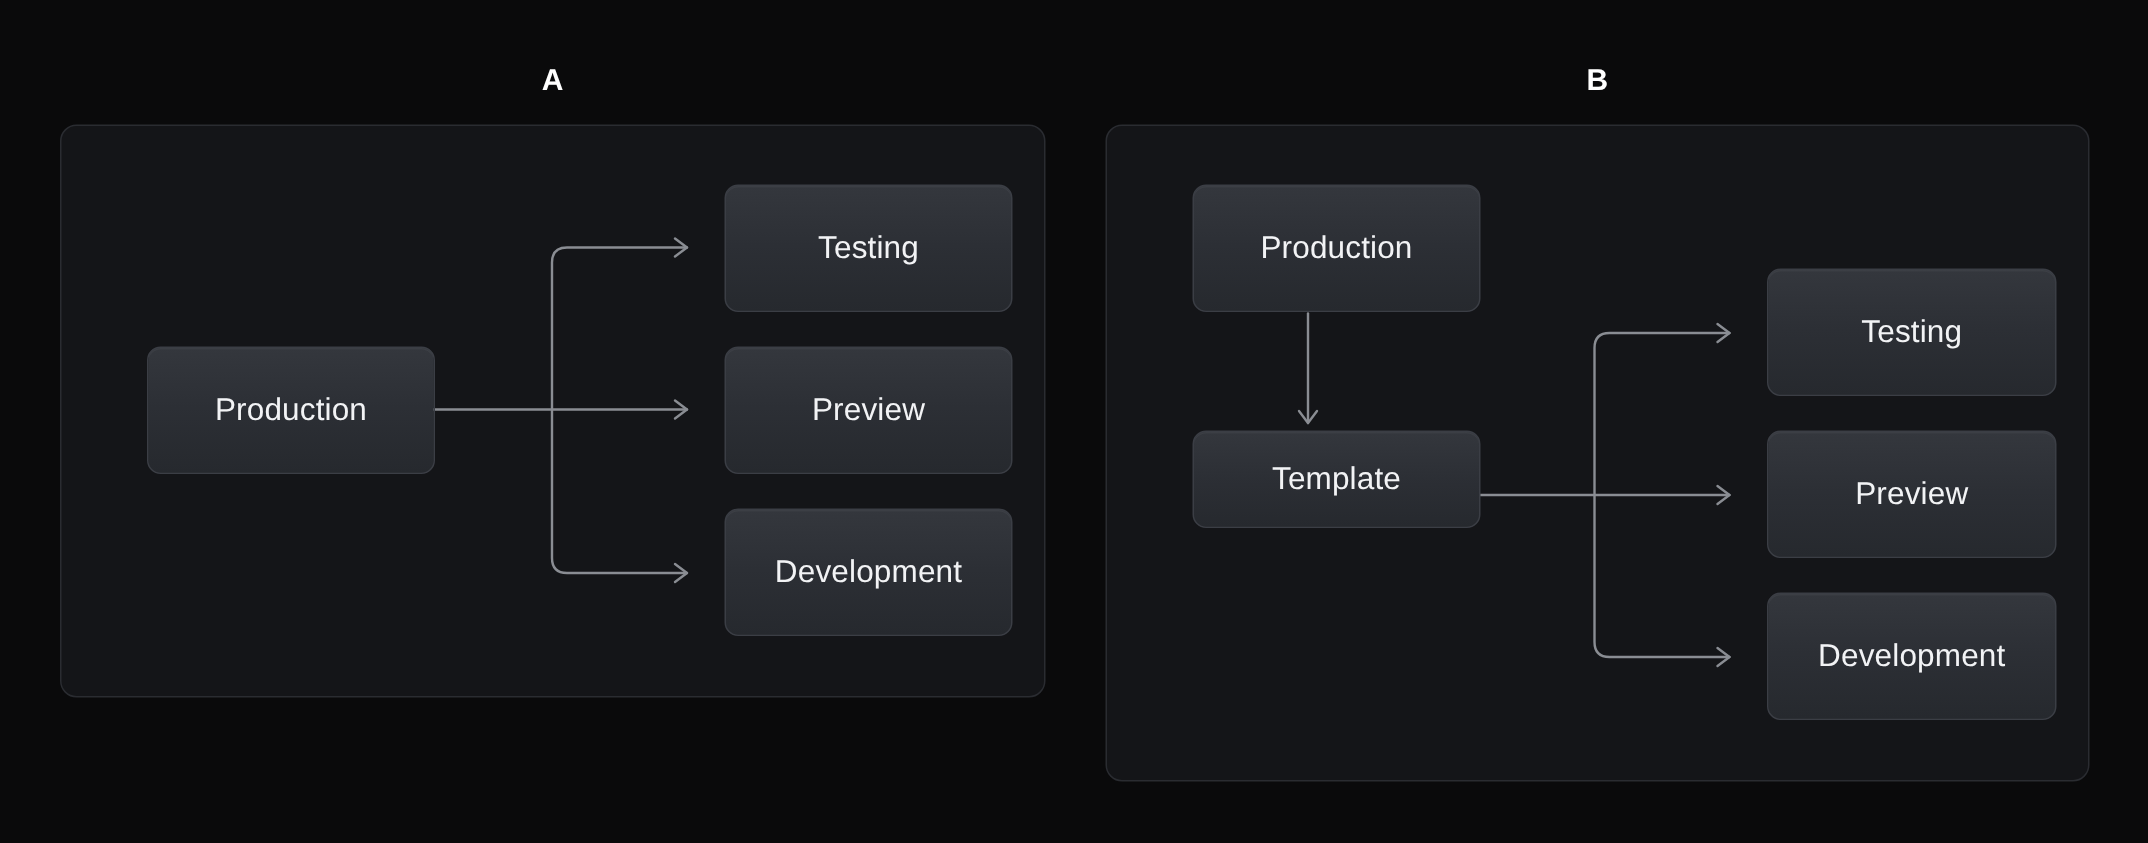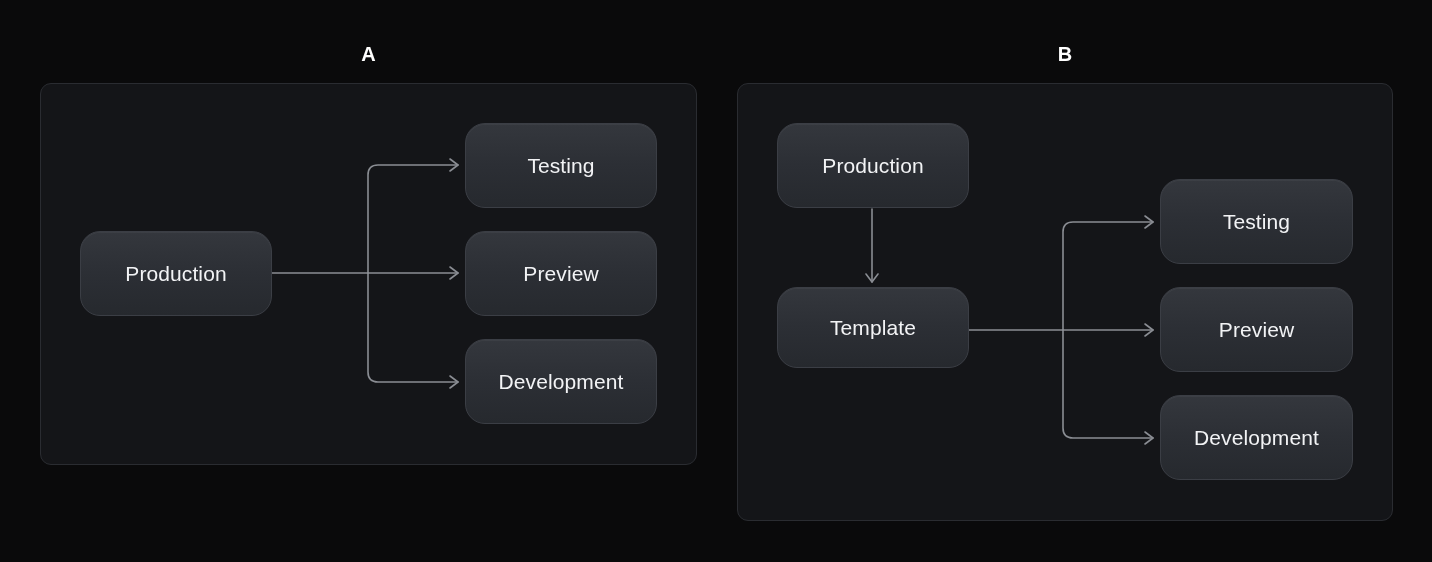--- a/index.html
+++ b/index.html
@@ -42,31 +42,32 @@
     border-radius: 11px;
     background: #141518;
     box-sizing: border-box;
   }
 
   
   .node {
     position: absolute;
     box-sizing: border-box;
     border: 1px solid #3b3e45;
-    border-radius: 20px;
+    border-radius: 9px;
     background: linear-gradient(180deg, #34373d 0%, #2c2f35 48%, #26292e 100%);
     display: flex;
     align-items: center;
     justify-content: center;
     color: #f2f3f5;
     font-size: 21px;
     font-weight: 400;
     letter-spacing: 0.1px;
     box-shadow: inset 0 1px 0 rgba(255,255,255,0.045);
     white-space: nowrap;
+    margin-left: 18px;
   }
 
   
   .edges {
     position: absolute;
     left: 0;
     top: 0;
     overflow: visible;
     pointer-events: none;
   }
@@ -147,21 +148,21 @@
       <path class="edge-head" d="M 408 280 L 416 286 L 408 292"></path>
 
       <path class="edge-path" d="M 326 286 L 326 384 Q 326 394 336 394 L 416 394"></path>
       <path class="edge-head" d="M 408 388 L 416 394 L 408 400"></path>
     </svg>
 
     <div class="node" style="left:40px; top:79px; width:192px; height:85px;">
       <span>Production</span>
     </div>
 
-    <div class="node" style="left:40px; top:243px; width:192px; height:81px;">
+    <div class="node" style="left:40px; top:243px; width:192px; height:65px;">
       <span>Template</span>
     </div>
 
     <div class="node" style="left:423px; top:135px; width:193px; height:85px;">
       <span>Testing</span>
     </div>
 
     <div class="node" style="left:423px; top:243px; width:193px; height:85px;">
       <span>Preview</span>
     </div>

